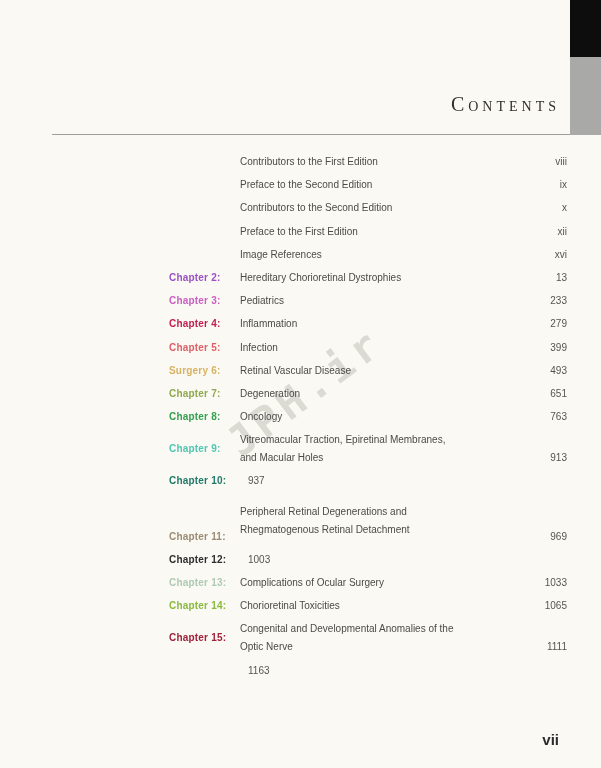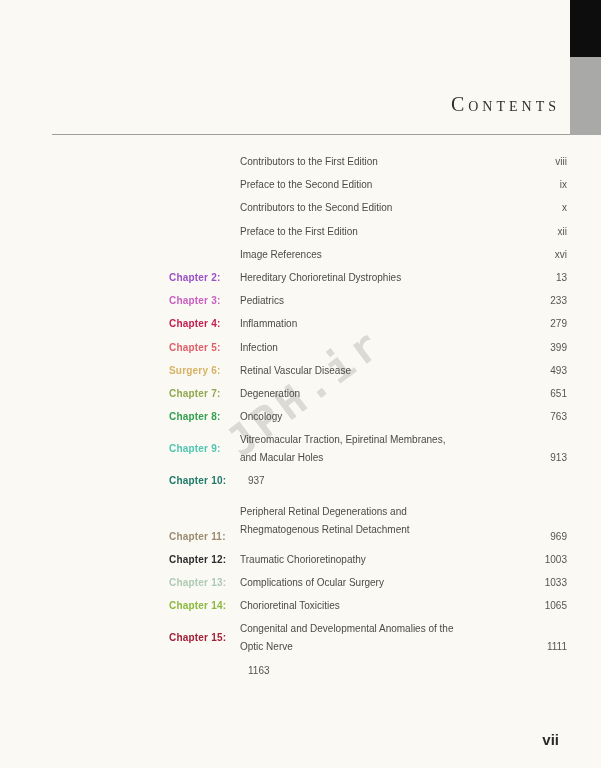--- a/index.html
+++ b/index.html
@@ -218,23 +218,20 @@
       <div class="toc-row">
         <span class="toc-label" style="color: rgb(155, 139, 114); margin-top: 32px;">Chapter 11:</span>
         <div class="toc-titles">
           <div class="toc-line">Peripheral Retinal Degenerations and</div>
           <div class="toc-line">Rhegmatogenous Retinal Detachment</div>
         </div>
         <span class="toc-page">969</span>
       </div>
       <div class="toc-row">
         <span class="toc-label" style="color: rgb(45, 45, 45);">Chapter 12:</span>
-        <div class="toc-titles">
-          <div class="toc-line">Traumatic Chorioretinopathy</div>
-        </div>
         <span class="toc-page">1003</span>
       </div>
       <div class="toc-row">
         <span class="toc-label" style="color: rgb(174, 202, 180);">Chapter 13:</span>
         <div class="toc-titles">
           <div class="toc-line">Complications of Ocular Surgery</div>
         </div>
         <span class="toc-page">1033</span>
       </div>
       <div class="toc-row">

